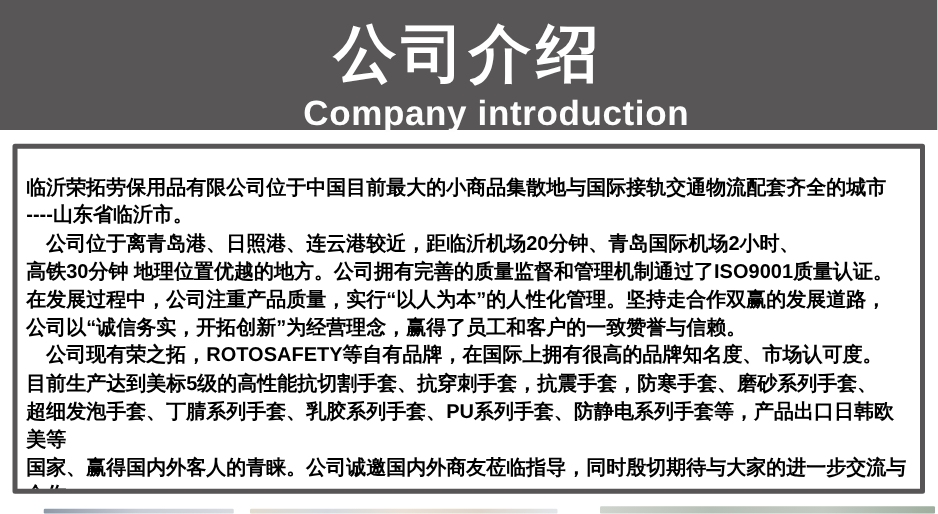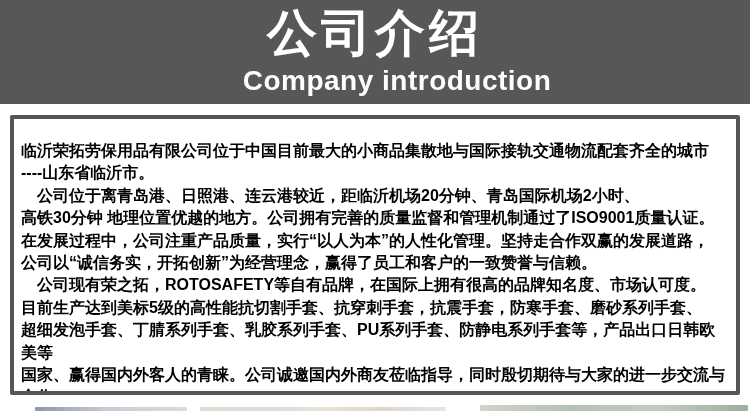--- a/index.html
+++ b/index.html
@@ -22,21 +22,21 @@
     position: absolute;
     top: 0; left: 0;
     width: 750px;
     height: 104px;
     background: #585656;
     text-align: center;
     color: #ffffff;
   }
   .title {
     margin: 0;
-    padding-top: 3px;
+    padding-top: 13px;
     font-size: 50px;
     line-height: 60px;
     font-weight: 900;
     letter-spacing: 4px;
     color: #ffffff;
   }
   .subtitle {
     margin: 0;
     font-size: 28px;
     line-height: 36px;

